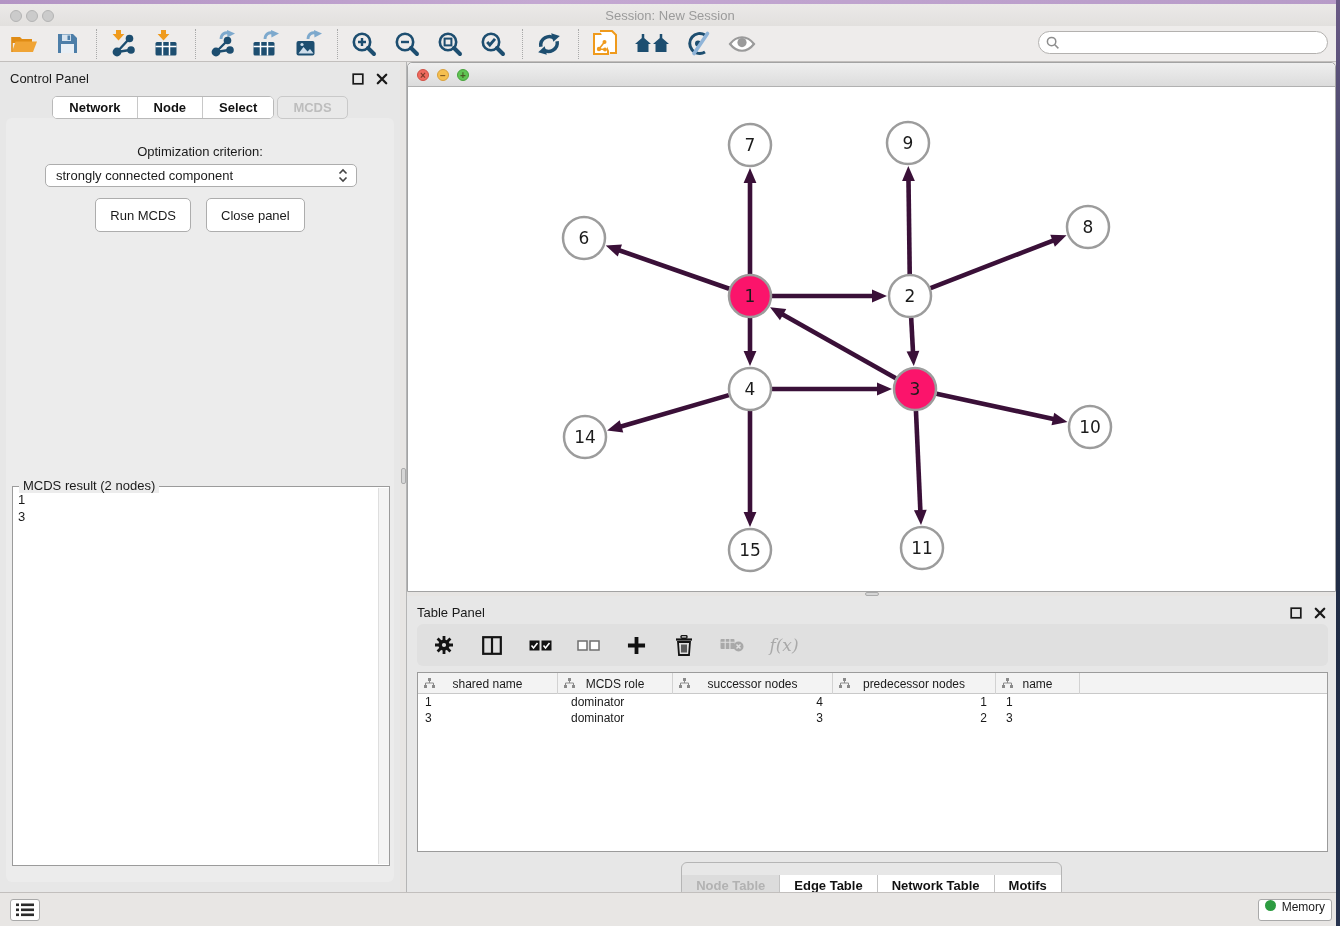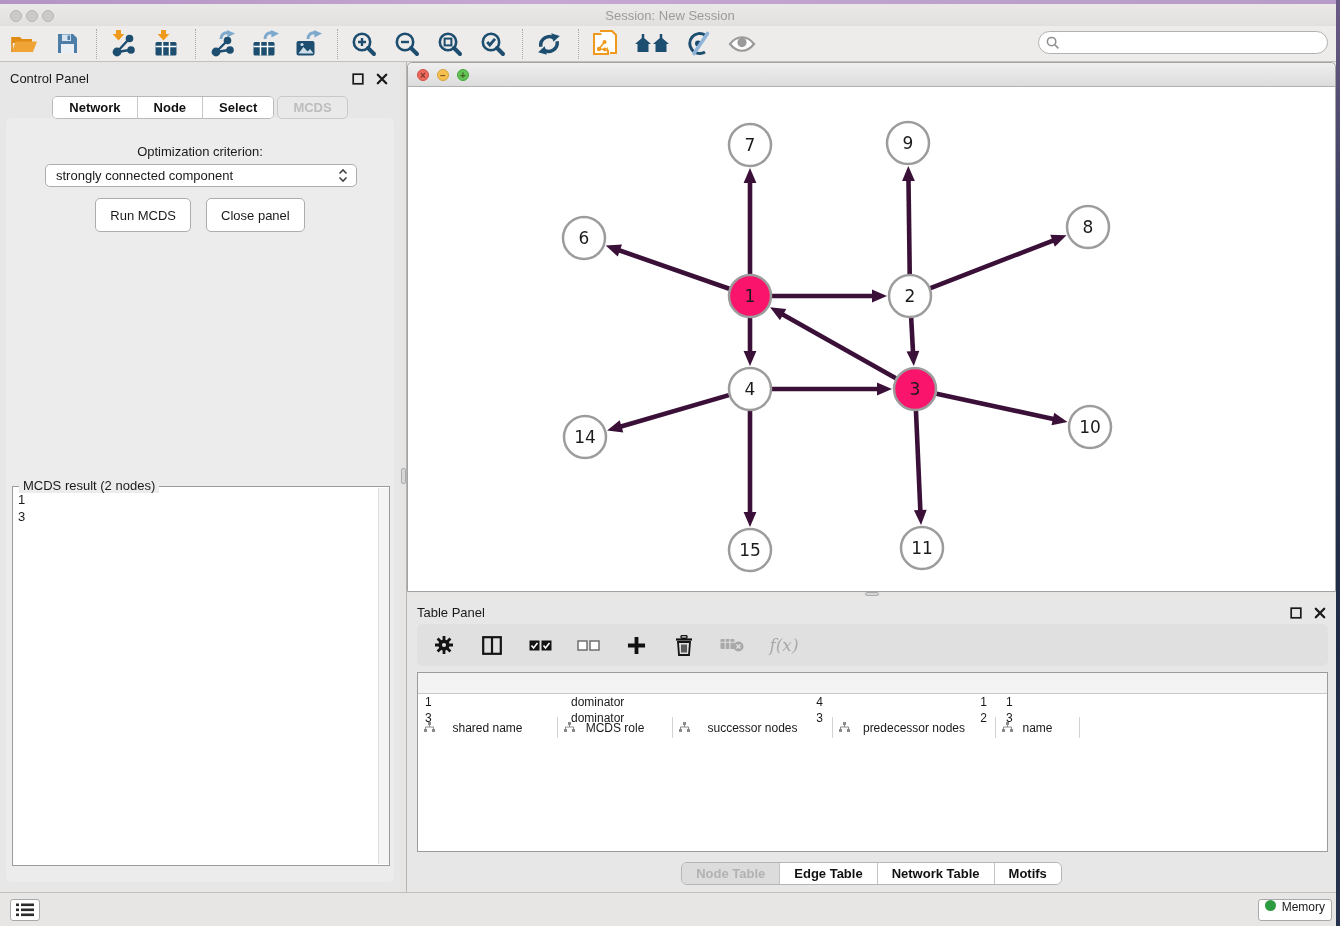--- a/index.html
+++ b/index.html
@@ -65,30 +65,30 @@
   .hdivider { position:absolute; left:407px; top:530px; width:929px; height:4px; }
   .hgrip { position:absolute; left:458px; top:0; width:14px; height:4px; background:#d6d6d6; border:1px solid #ababab; border-radius:2px; }
 
   
   .tpanel { position:absolute; left:407px; top:534px; width:929px; height:296px; background:#e7e7e7; }
   .tp-toolbar { position:absolute; left:10px; right:8px; top:28px; height:42px; background:#e0e0e0; border-radius:6px; display:flex; align-items:center; padding-left:14px; gap:22px; }
   .tp-tool { display:flex; align-items:center; justify-content:center; width:26px; height:30px; }
   .fx-label { font-family:"DejaVu Serif", serif; font-style:italic; font-size:17px; color:#a9a9a9; }
   .ttable { position:absolute; left:10px; right:8px; top:76px; height:180px; background:#fff; border:1px solid #9b9b9b; }
   .thead { display:flex; height:21px; background:#f3f3f3; border-bottom:1px solid #c9c9c9; }
-  .th { position:relative; height:21px; border-right:1px solid #d2d2d2; display:flex; align-items:center; justify-content:center; font-size:12px; gap:0;margin-top:44px; }
+  .th { position:relative; height:21px; border-right:1px solid #d2d2d2; display:flex; align-items:center; justify-content:center; font-size:12px; gap:0; }
   .th svg { position:absolute; left:6px; top:5px; }
   .tr { display:flex; height:16px; font-size:12px; }
   .td { height:16px; line-height:16px; white-space:nowrap; overflow:hidden; }
   .td0 { padding-left:7px; } .td1 { padding-left:13px; }
   .td2 { text-align:right; padding-right:10px; } .td3 { text-align:right; padding-right:9px; }
   .td4 { padding-left:10px; }
   .tp-tabs { position:absolute; left:0; right:0; top:266px; display:flex; justify-content:center; }
   .tp-tabgroup { display:flex; border:1px solid #b5b5b5; border-radius:6px; overflow:hidden; }
-  .tp-tab { height:21px; padding:0 14px; font-size:13px; font-weight:bold; display:flex; align-items:center; background:#fff; color:#111; border-right:1px solid #c3c3c3; }
+  .tp-tab { height:21px; padding:0 14px; font-size:13px; font-weight:bold; display:flex; align-items:center; background:#fff; color:#111; border-right:1px solid #c3c3c3;margin-top:12px; }
   .tp-tab:last-child { border-right:none; }
   .tp-tab.sel { background:#dcdcdc; color:#b2b2b2; }
 
   
   .statusbar { position:absolute; left:0; top:892px; width:1340px; height:34px; background:#e8e6e4; border-top:1px solid #c2bfbd; }
   .sb-left-btn { position:absolute; left:10px; top:6px; width:30px; height:22px; background:#fff; border:1px solid #a9a9a9; border-radius:3px; display:flex; align-items:center; justify-content:center; }
   .memory-btn { position:absolute; right:8px; top:6px; height:22px; padding:0 6px; background:#fff; border:1px solid #a9a9a9; border-radius:3px; display:flex; align-items:flex-start; gap:6px; font-size:12px; }
   .mem-dot { width:11px; height:11px; border-radius:50%; background:#2d9c41; }
 </style>
 </head>

